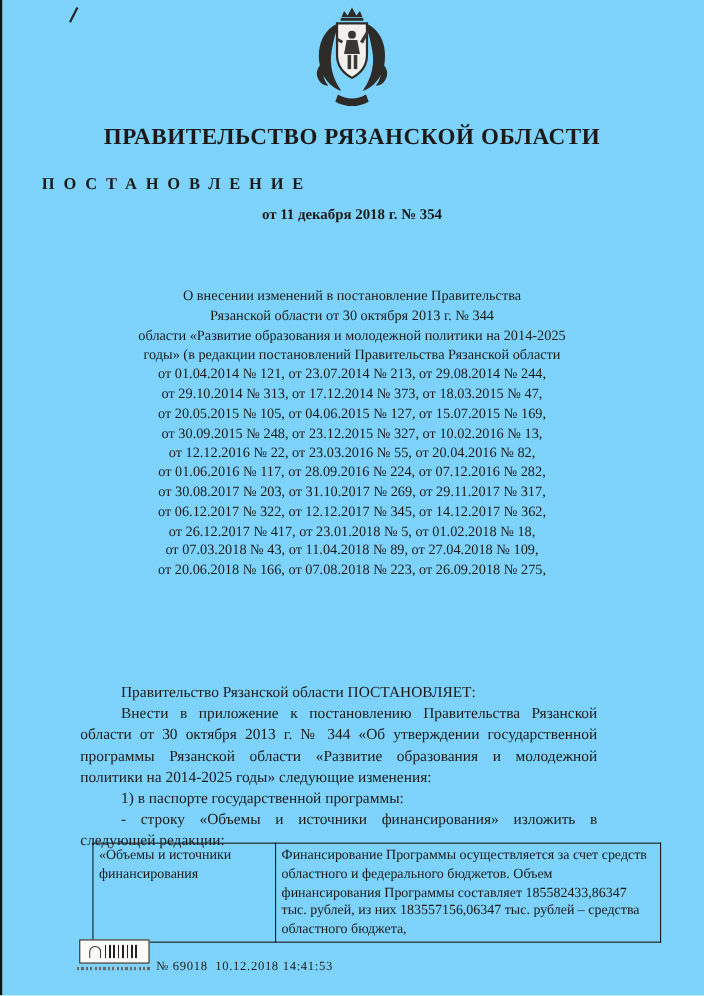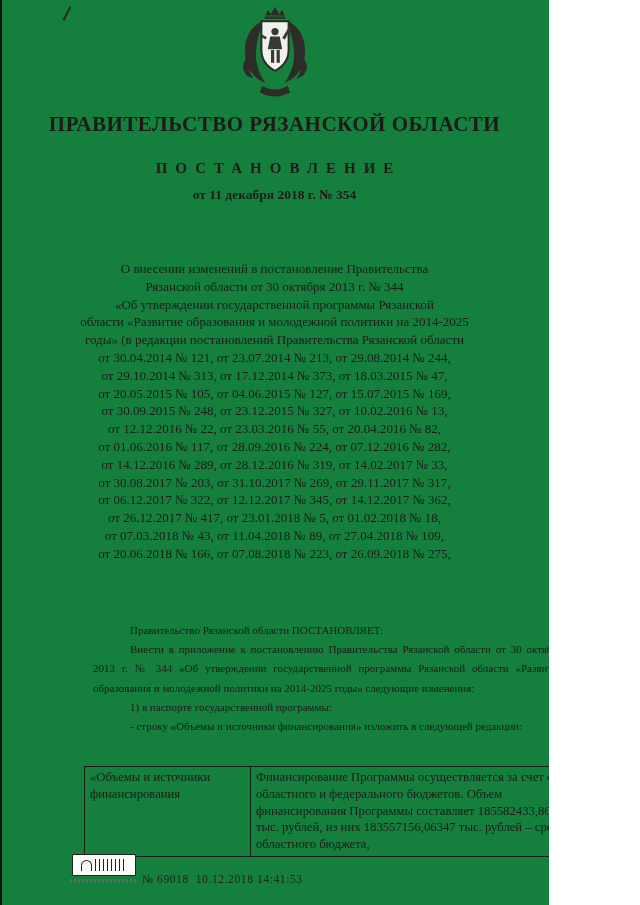--- a/index.html
+++ b/index.html
@@ -1,20 +1,20 @@
 <!DOCTYPE html>
 <html><head>
 <meta charset="utf-8">
 <style>
   * { margin:0; padding:0; box-sizing:border-box; }
   html, body { background:#ffffff; }
   .page {
     position:relative;
-    width:549px; height:905px;
-    background:#15803d;
+    width:640px; height:905px;
+    background:#7dd3fc;
     font-family:"Liberation Serif","DejaVu Serif",serif;
     color:#1b1a18;
     overflow:hidden;
   }
   .scan-edge {
     position:absolute; left:0; top:0; bottom:0; width:2px;
     background:#15130f;
   }
   .pen-mark {
     position:absolute; left:66px; top:6px; width:2px; height:15px;
@@ -24,35 +24,35 @@
     position:absolute; top:6px; left:50%; transform:translateX(-50%);
     width:80px; height:96px;
   }
   .org-name {
     position:absolute; top:112px; left:0; right:0;
     text-align:center; font-size:21px; font-weight:bold;
     letter-spacing:0.5px; white-space:nowrap;
   }
   .doc-type {
     position:absolute; top:160px; left:0; right:0;
-    text-align:center; font-size:15px; font-weight:bold;
-    letter-spacing:8px; text-indent:8px;
+    text-align:left; font-size:15px; font-weight:bold;
+    letter-spacing:8px; text-indent:8px;padding-left:30px;
   }
   .date-line {
     position:absolute; top:187px; left:0; right:0;
     text-align:center; font-size:13.5px; font-weight:bold;
   }
   .subject {
     position:absolute; top:260px; left:50%; transform:translateX(-50%);
     width:520px; text-align:center;
     font-size:13px; line-height:17.8px;
   }
   .body-block {
-    position:absolute; top:621px; left:93px; width:470px;
-    font-size:11px; line-height:19.2px; text-align:justify;
+    position:absolute; top:621px; left:73px; width:470px;
+    font-size:14px; line-height:19.2px; text-align:justify;
   }
   .body-block p { text-indent:37px; }
   .doc-table {
     position:absolute; top:766px; left:84px; width:517px;
     border-collapse:collapse;
     font-size:12.7px; line-height:16.8px;
   }
   .doc-table td {
     border:1.3px solid #1b1a18;
     vertical-align:top;
@@ -120,30 +120,28 @@
     </svg>
   </div>
 
   <div class="org-name">ПРАВИТЕЛЬСТВО РЯЗАНСКОЙ ОБЛАСТИ</div>
   <div class="doc-type">ПОСТАНОВЛЕНИЕ</div>
   <div class="date-line">от 11 декабря 2018 г. № 354</div>
 
   <div class="subject">
     <div>О внесении изменений в постановление Правительства</div>
     <div>Рязанской области от 30 октября 2013 г. № 344</div>
-    <div>«Об утверждении государственной программы Рязанской</div>
     <div>области «Развитие образования и молодежной политики на 2014-2025</div>
     <div>годы» (в редакции постановлений Правительства Рязанской области</div>
-    <div>от 30.04.2014 № 121, от 23.07.2014 № 213, от 29.08.2014 № 244,</div>
+    <div>от 01.04.2014 № 121, от 23.07.2014 № 213, от 29.08.2014 № 244,</div>
     <div>от 29.10.2014 № 313, от 17.12.2014 № 373, от 18.03.2015 № 47,</div>
     <div>от 20.05.2015 № 105, от 04.06.2015 № 127, от 15.07.2015 № 169,</div>
     <div>от 30.09.2015 № 248, от 23.12.2015 № 327, от 10.02.2016 № 13,</div>
     <div>от 12.12.2016 № 22, от 23.03.2016 № 55, от 20.04.2016 № 82,</div>
     <div>от 01.06.2016 № 117, от 28.09.2016 № 224, от 07.12.2016 № 282,</div>
-    <div>от 14.12.2016 № 289, от 28.12.2016 № 319, от 14.02.2017 № 33,</div>
     <div>от 30.08.2017 № 203, от 31.10.2017 № 269, от 29.11.2017 № 317,</div>
     <div>от 06.12.2017 № 322, от 12.12.2017 № 345, от 14.12.2017 № 362,</div>
     <div>от 26.12.2017 № 417, от 23.01.2018 № 5, от 01.02.2018 № 18,</div>
     <div>от 07.03.2018 № 43, от 11.04.2018 № 89, от 27.04.2018 № 109,</div>
     <div>от 20.06.2018 № 166, от 07.08.2018 № 223, от 26.09.2018 № 275,</div>
   </div>
 
   <div class="body-block">
     <p>Правительство Рязанской области ПОСТАНОВЛЯЕТ:</p>
     <p>Внести в приложение к постановлению Правительства Рязанской области от 30 октября 2013 г. № 344 «Об утверждении государственной программы Рязанской области «Развитие образования и молодежной политики на 2014-2025 годы» следующие изменения:</p>

